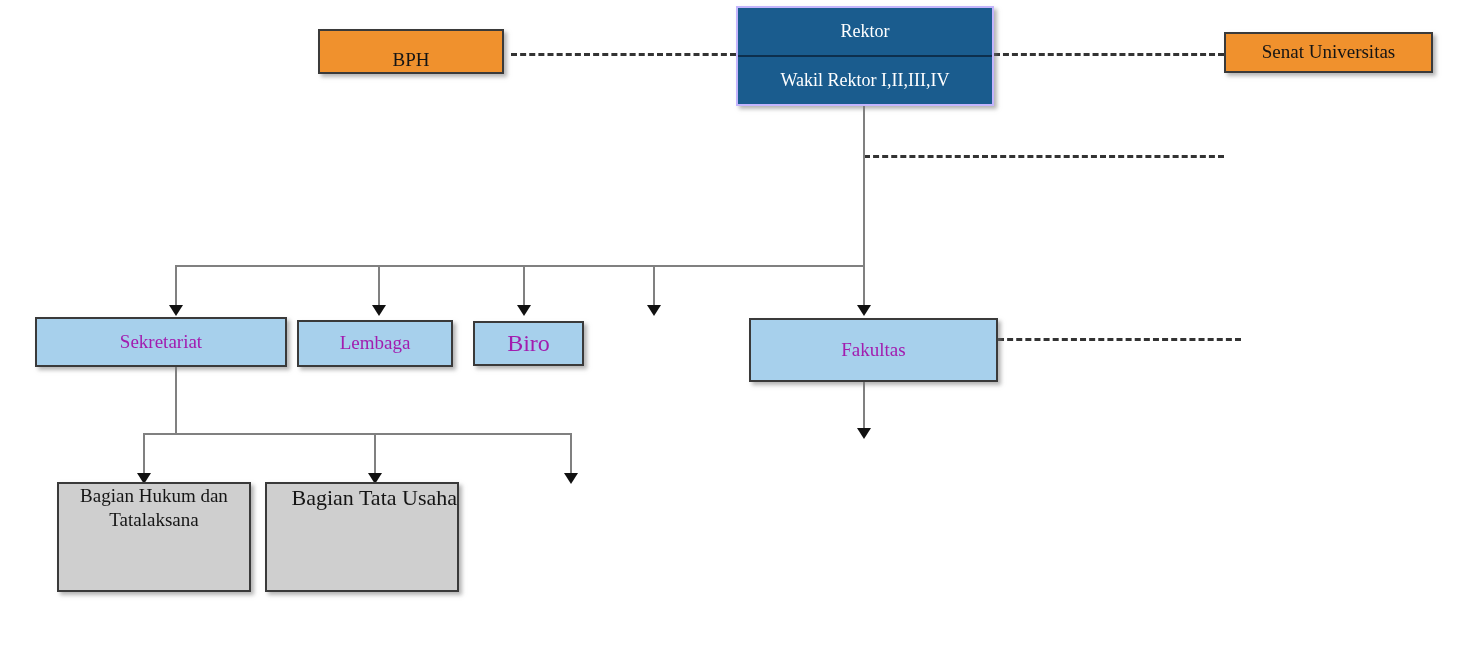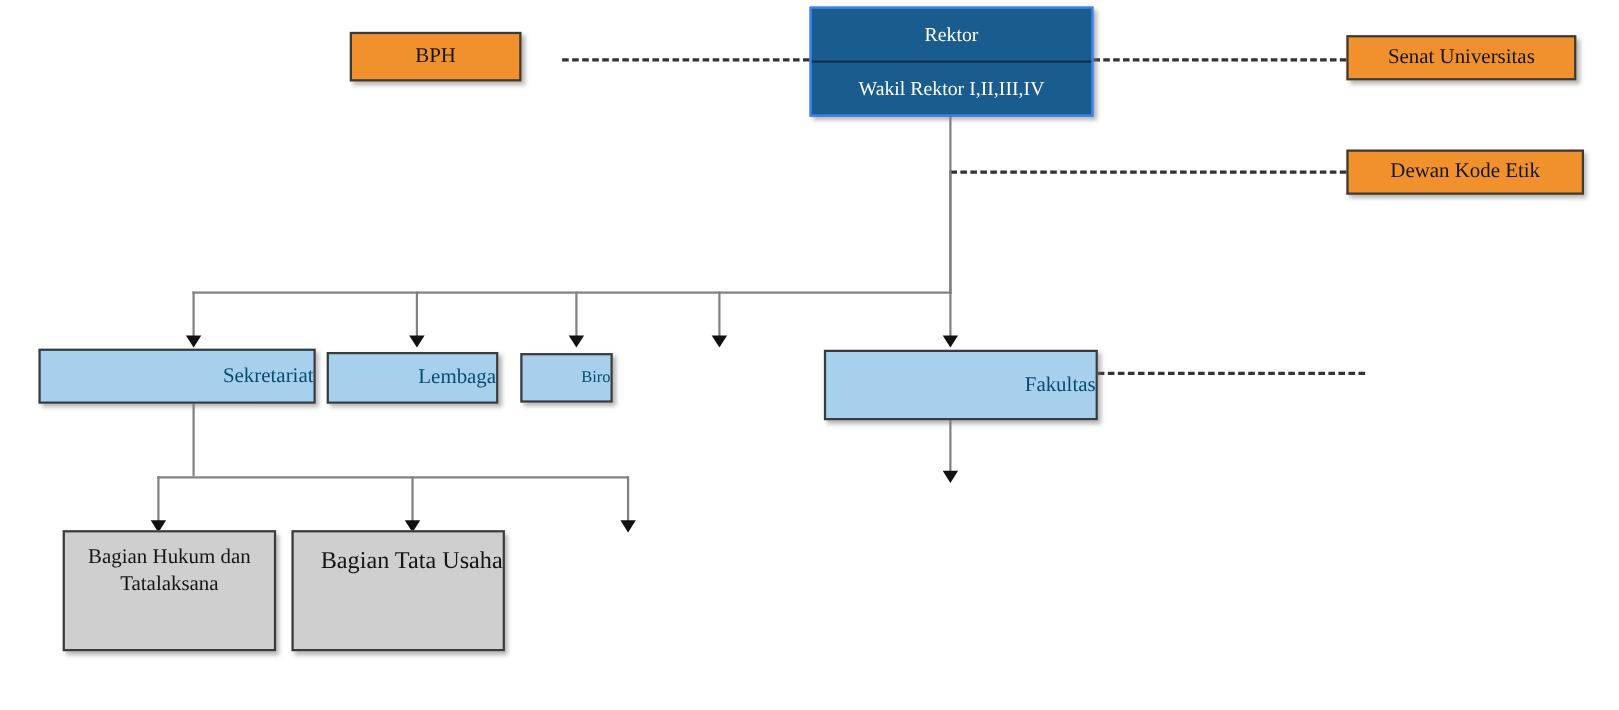--- a/index.html
+++ b/index.html
@@ -22,35 +22,34 @@
     align-items: center;
     justify-content: center;
     text-align: center;
     border: 2px solid #3a3a3a;
     box-shadow: 3px 3px 4px rgba(120,120,120,0.55);
     line-height: 1.28;
     z-index: 3;
   }
   .node-blue-light {
     background: #a7d0ec;
-    color: #0c4a6e;
-    justify-content: flex-end;
+    color: #a21caf;
   }
   .node-orange {
     background: #f0912d;
     color: #151515;
   }
   .node-gray {
     background: #cfcfcf;
     color: #151515;
   }
   .node-stack {
     position: absolute;
     box-sizing: border-box;
-    border: 2px solid #3b82f6;
+    border: 2px solid #c4b5fd;
     box-shadow: 3px 3px 4px rgba(120,120,120,0.55);
     background: #1a5c8e;
     display: flex;
     flex-direction: column;
     z-index: 3;
   }
   .stack-row {
     flex: 1;
     display: flex;
     align-items: center;
@@ -58,21 +57,20 @@
     color: #ffffff;
     text-align: center;
   }
   .stack-divider {
     height: 2px;
     background: #0d2f4d;
     width: 100%;
   }
   .node-top-text {
     align-items: flex-start;
-    padding-top: 11px;
   }
   
   .vline {
     position: absolute;
     width: 2px;
     background: #808080;
     z-index: 1;
   }
   .hline {
     position: absolute;
@@ -148,41 +146,38 @@
   <div class="node-stack" style="left:736px; top:6px; width:258px; height:100px; font-size:18px;">
     <div class="stack-row">
       <span>Rektor</span>
     </div>
     <div class="stack-divider"></div>
     <div class="stack-row">
       <span>Wakil Rektor I,II,III,IV</span>
     </div>
   </div>
 
-  <div class="node node-orange" style="left:318px; top:29px; width:156px; height:45px; font-size:19px;">
+  <div class="node node-orange" style="left:318px; top:29px; width:186px; height:45px; font-size:19px;align-items:flex-end;">
     <span>BPH</span>
   </div>
 
   <div class="node node-orange" style="left:1224px; top:32px; width:209px; height:41px; font-size:19px;">
     <span>Senat Universitas</span>
   </div>
 
-  <div class="node node-orange" style="left:1224px; top:136px; width:216px; height:41px; font-size:19px;">
-    <span>Dewan Kode Etik</span>
-  </div>
 
   <div class="node node-blue-light" style="left:35px; top:317px; width:252px; height:50px; font-size:19px;">
     <span>Sekretariat</span>
   </div>
 
   <div class="node node-blue-light" style="left:297px; top:320px; width:156px; height:47px; font-size:19px;">
     <span>Lembaga</span>
   </div>
 
-  <div class="node node-blue-light" style="left:473px; top:321px; width:84px; height:45px; font-size:15px;">
+  <div class="node node-blue-light" style="left:473px; top:321px; width:111px; height:45px; font-size:24px;">
     <span>Biro</span>
   </div>
 
 
   <div class="node node-blue-light" style="left:749px; top:318px; width:249px; height:64px; font-size:19px;">
     <span>Fakultas</span>
   </div>
 
 
 

